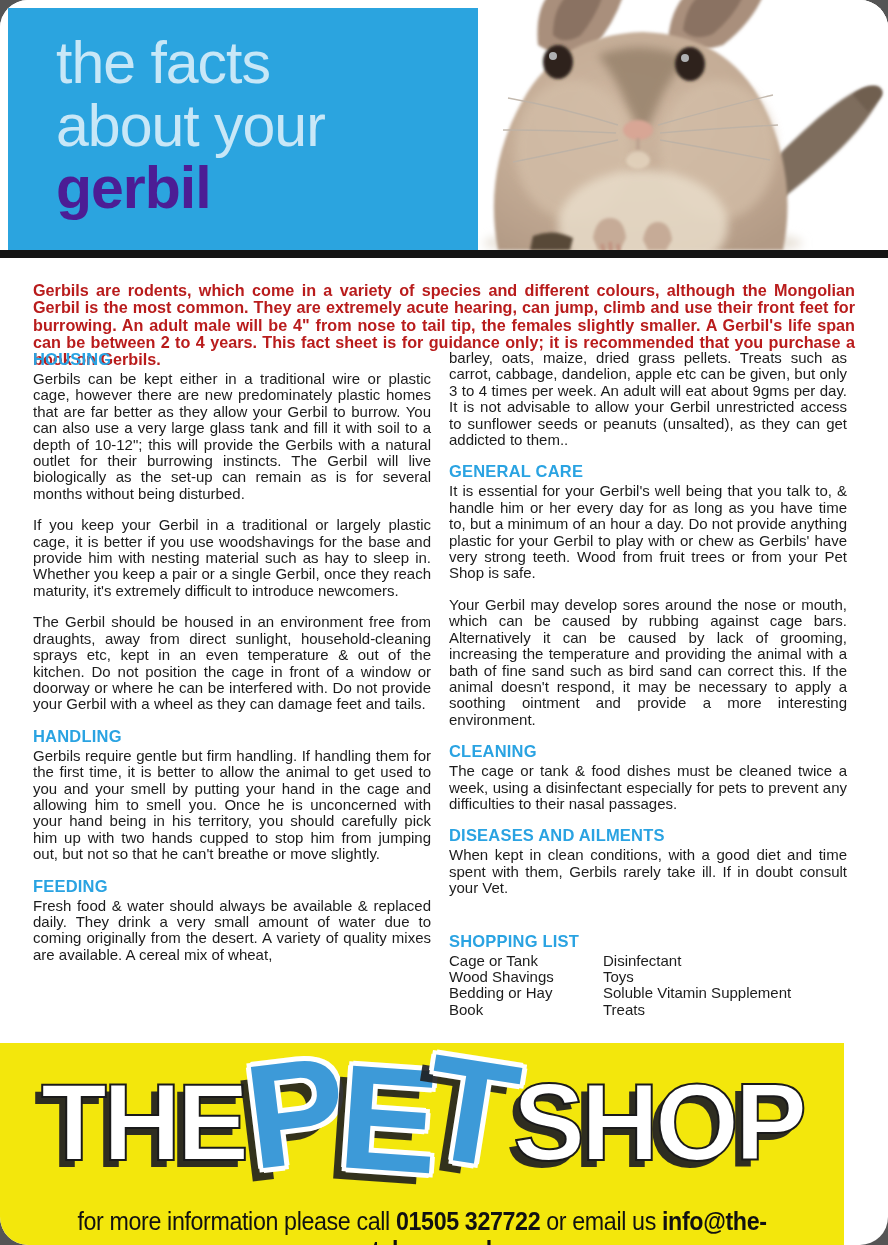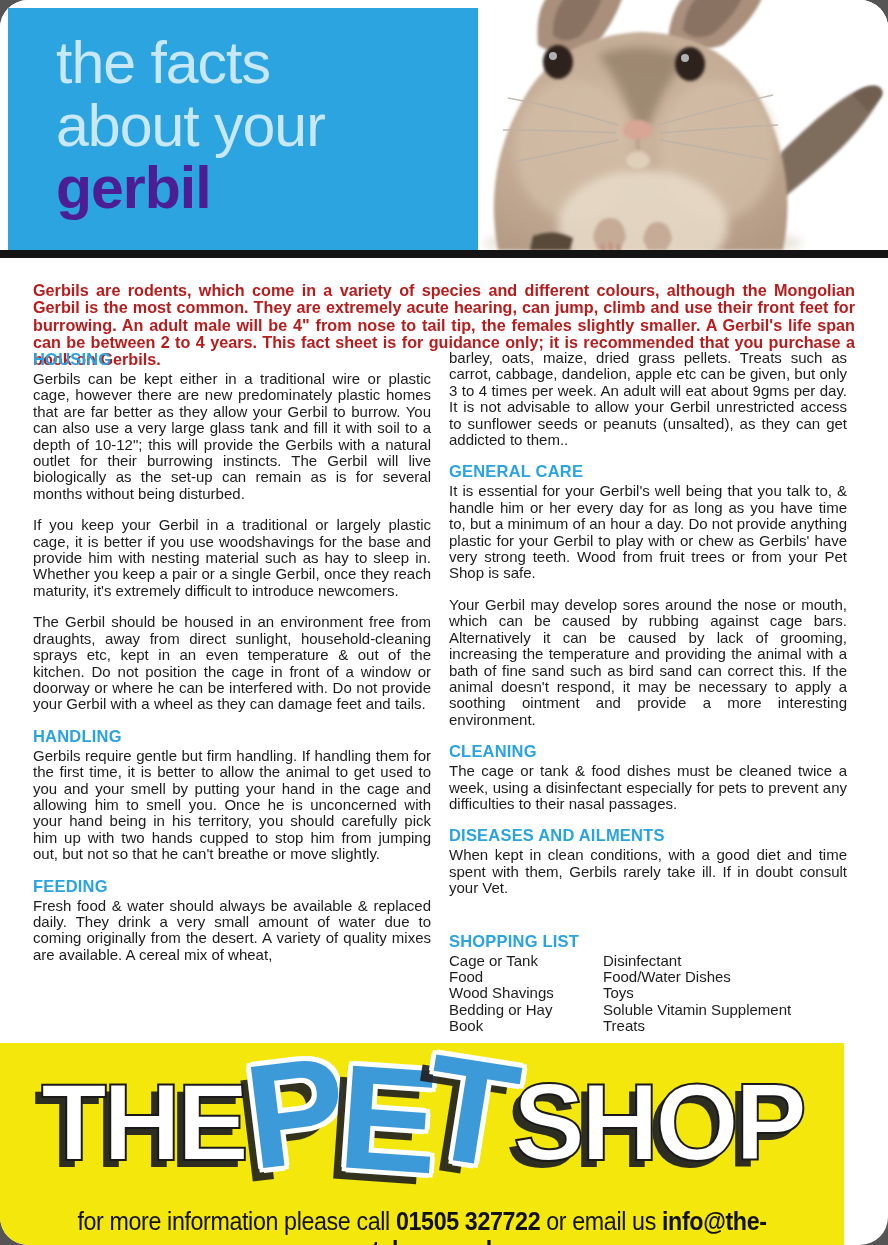--- a/index.html
+++ b/index.html
@@ -218,24 +218,20 @@
         <h3 class="sec-heading">DISEASES AND AILMENTS</h3>
         <p>When kept in clean conditions, with a good diet and time spent with them, Gerbils rarely take ill.  If in doubt consult your Vet.</p>
       </div>
       <div class="sec shopping">
         <h3 class="sec-heading">SHOPPING LIST</h3>
         <div class="shop-row">
           <span class="shop-c1">Cage or Tank</span>
           <span class="shop-c2">Disinfectant</span>
         </div>
         <div class="shop-row">
-          <span class="shop-c1">Food</span>
-          <span class="shop-c2">Food/Water Dishes</span>
-        </div>
-        <div class="shop-row">
           <span class="shop-c1">Wood Shavings</span>
           <span class="shop-c2">Toys</span>
         </div>
         <div class="shop-row">
           <span class="shop-c1">Bedding or Hay</span>
           <span class="shop-c2">Soluble Vitamin Supplement</span>
         </div>
         <div class="shop-row">
           <span class="shop-c1">Book</span>
           <span class="shop-c2">Treats</span>

